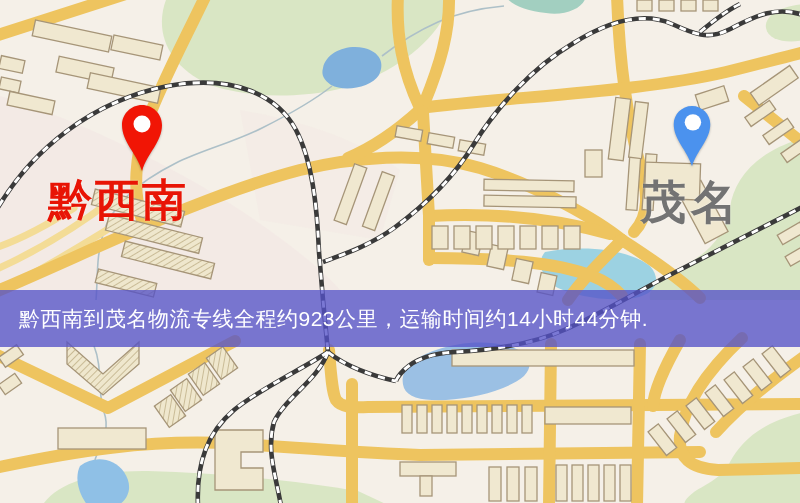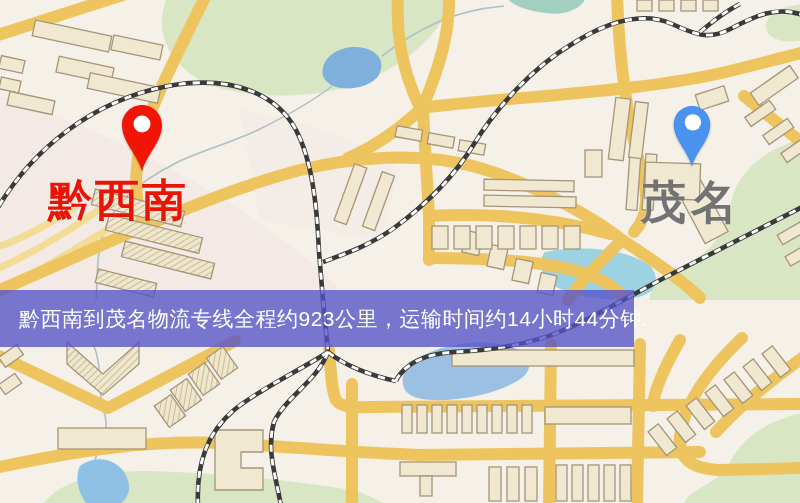--- a/index.html
+++ b/index.html
@@ -5,21 +5,21 @@
   html,body{margin:0;padding:0;background:#222;}
   .stage{position:relative;width:800px;height:503px;overflow:hidden;
          font-family:"Liberation Sans","DejaVu Sans",sans-serif;background:#f5f0e8;}
   .map{position:absolute;left:0;top:0;}
   .pin{position:absolute;}
   .pin svg{display:block;filter:drop-shadow(0 1px 1px rgba(0,0,0,.25));}
   .place-label{position:absolute;font-weight:700;line-height:1;white-space:nowrap;
                text-shadow:0 0 2px rgba(255,255,255,.5);}
   .label-origin{left:48px;top:178px;font-size:44px;color:#e81405;letter-spacing:3px;}
   .label-dest{left:640px;top:179px;font-size:46px;color:#737373;letter-spacing:5px;}
-  .banner{position:absolute;left:0;top:290px;width:634px;height:57px;
+  .banner{position:absolute;left:0;top:290px;width:800px;height:57px;
           background:rgba(85,82,200,0.78);display:flex;align-items:center;
           box-sizing:border-box;padding-left:19px;}
   .banner span{color:#ffffff;font-size:21px;letter-spacing:0.5px;white-space:nowrap;}
 </style>
 </head>
 <body>
 
 <div class="stage">
 
   <svg class="map" width="800" height="503" viewBox="0 0 800 503">

